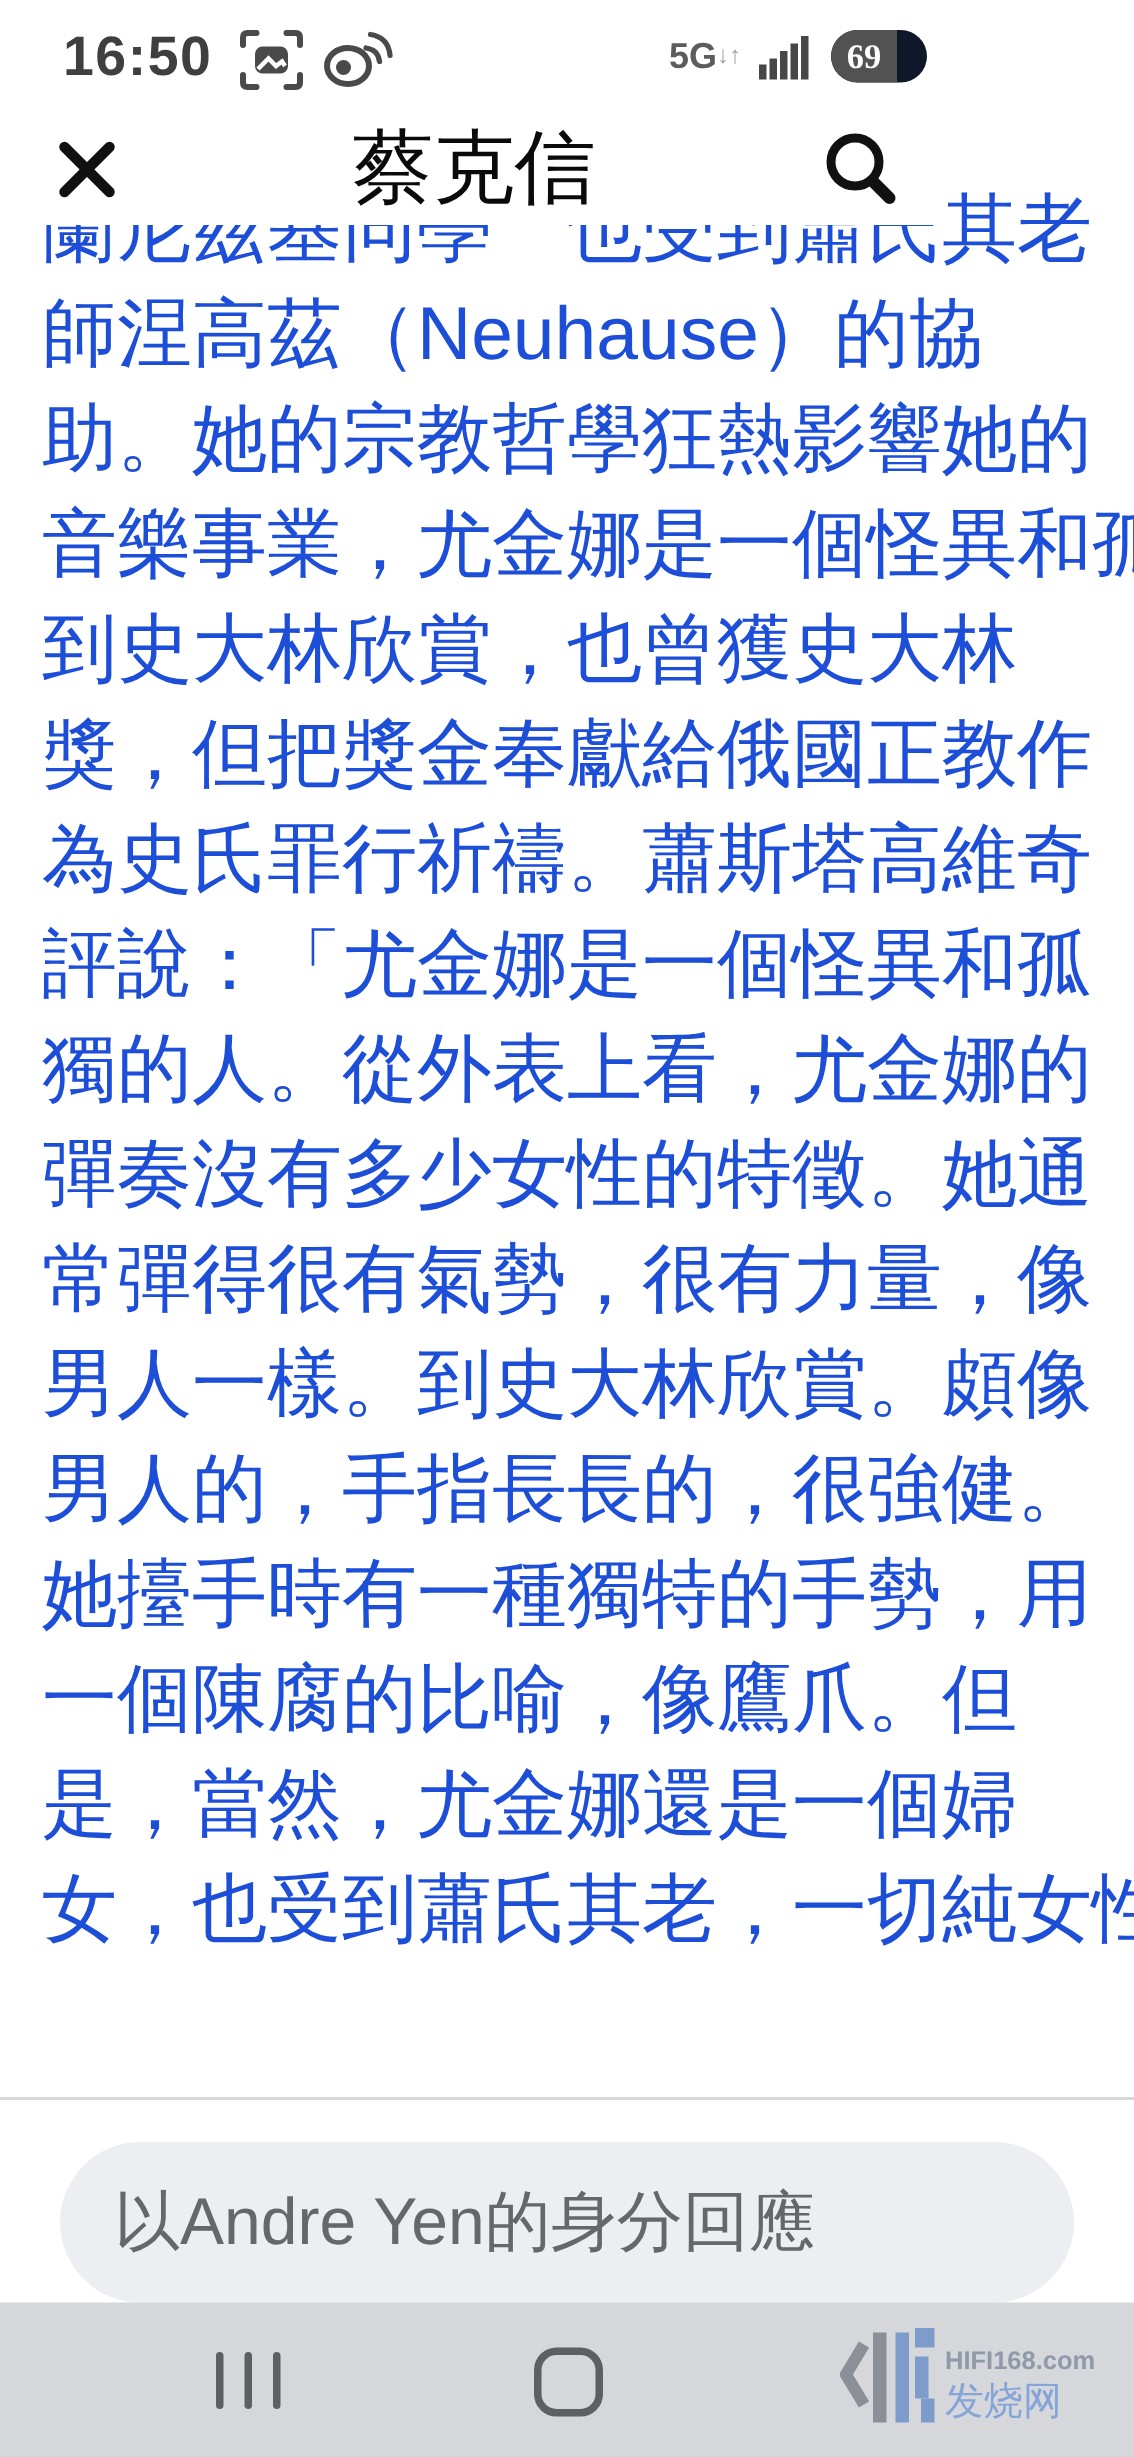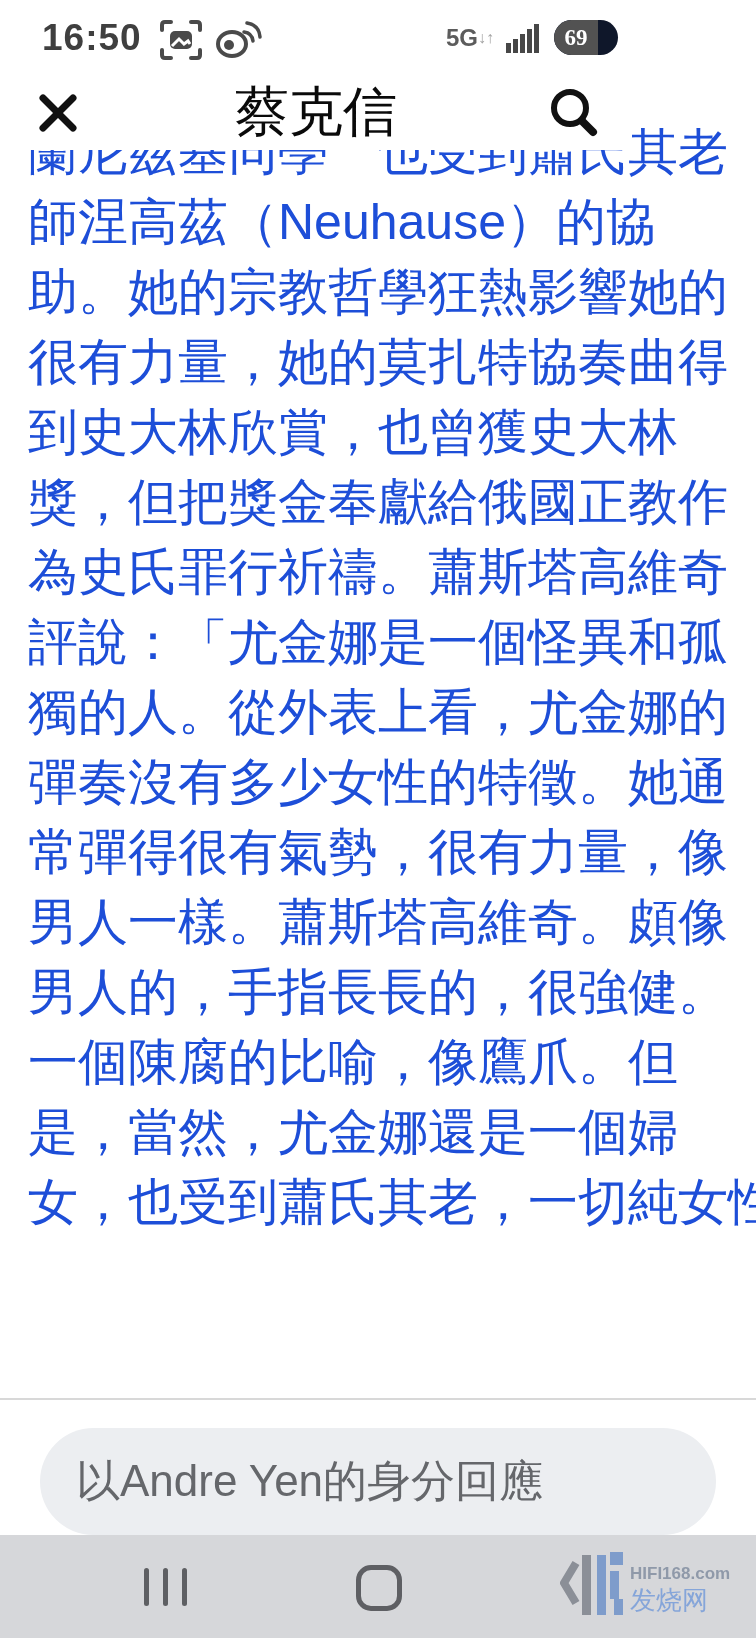--- a/index.html
+++ b/index.html
@@ -83,30 +83,31 @@
 </style>
 </head>
 <body>
 
 <div class="phone">
 
   <div class="article">
     <div class="line">蘭尼茲基同學　也受到蕭氏其老</div>
     <div class="line">師涅高茲（Neuhause）的協</div>
     <div class="line">助。她的宗教哲學狂熱影響她的</div>
-    <div class="line">很有力量，她的莫扎特協奏曲得</div>
+    <div class="line">音樂事業，尤金娜是一個怪異和孤</div>
     <div class="line">到史大林欣賞，也曾獲史大林</div>
     <div class="line">獎，但把獎金奉獻給俄國正教作</div>
     <div class="line">為史氏罪行祈禱。蕭斯塔高維奇</div>
     <div class="line">評說：「尤金娜是一個怪異和孤</div>
     <div class="line">獨的人。從外表上看，尤金娜的</div>
     <div class="line">彈奏沒有多少女性的特徵。她通</div>
     <div class="line">常彈得很有氣勢，很有力量，像</div>
-    <div class="line">男人一樣。蕭斯塔高維奇。頗像</div>
+    <div class="line">男人一樣。到史大林欣賞。頗像</div>
     <div class="line">男人的，手指長長的，很強健。</div>
+    <div class="line">她擡手時有一種獨特的手勢，用</div>
     <div class="line">一個陳腐的比喻，像鷹爪。但</div>
     <div class="line">是，當然，尤金娜還是一個婦</div>
     <div class="line">女，也受到蕭氏其老，一切純女性</div>
   </div>
 
   <div class="top-zone">
 
     <div class="statusbar">
       <span class="sb-time">16:50</span>
       <span class="sb-icons-left">

